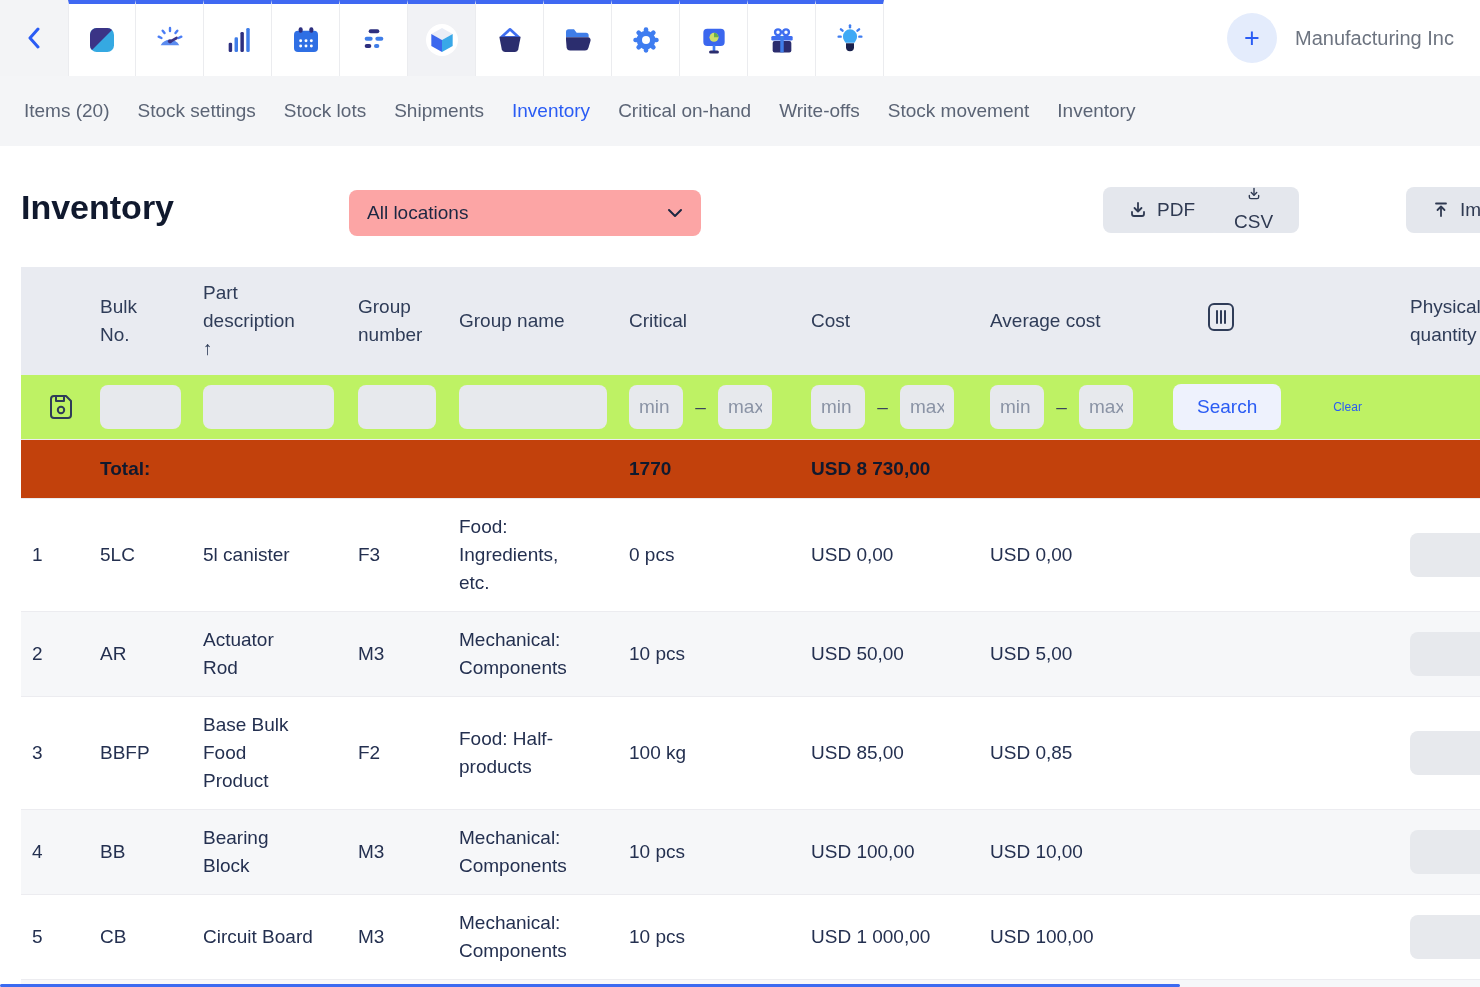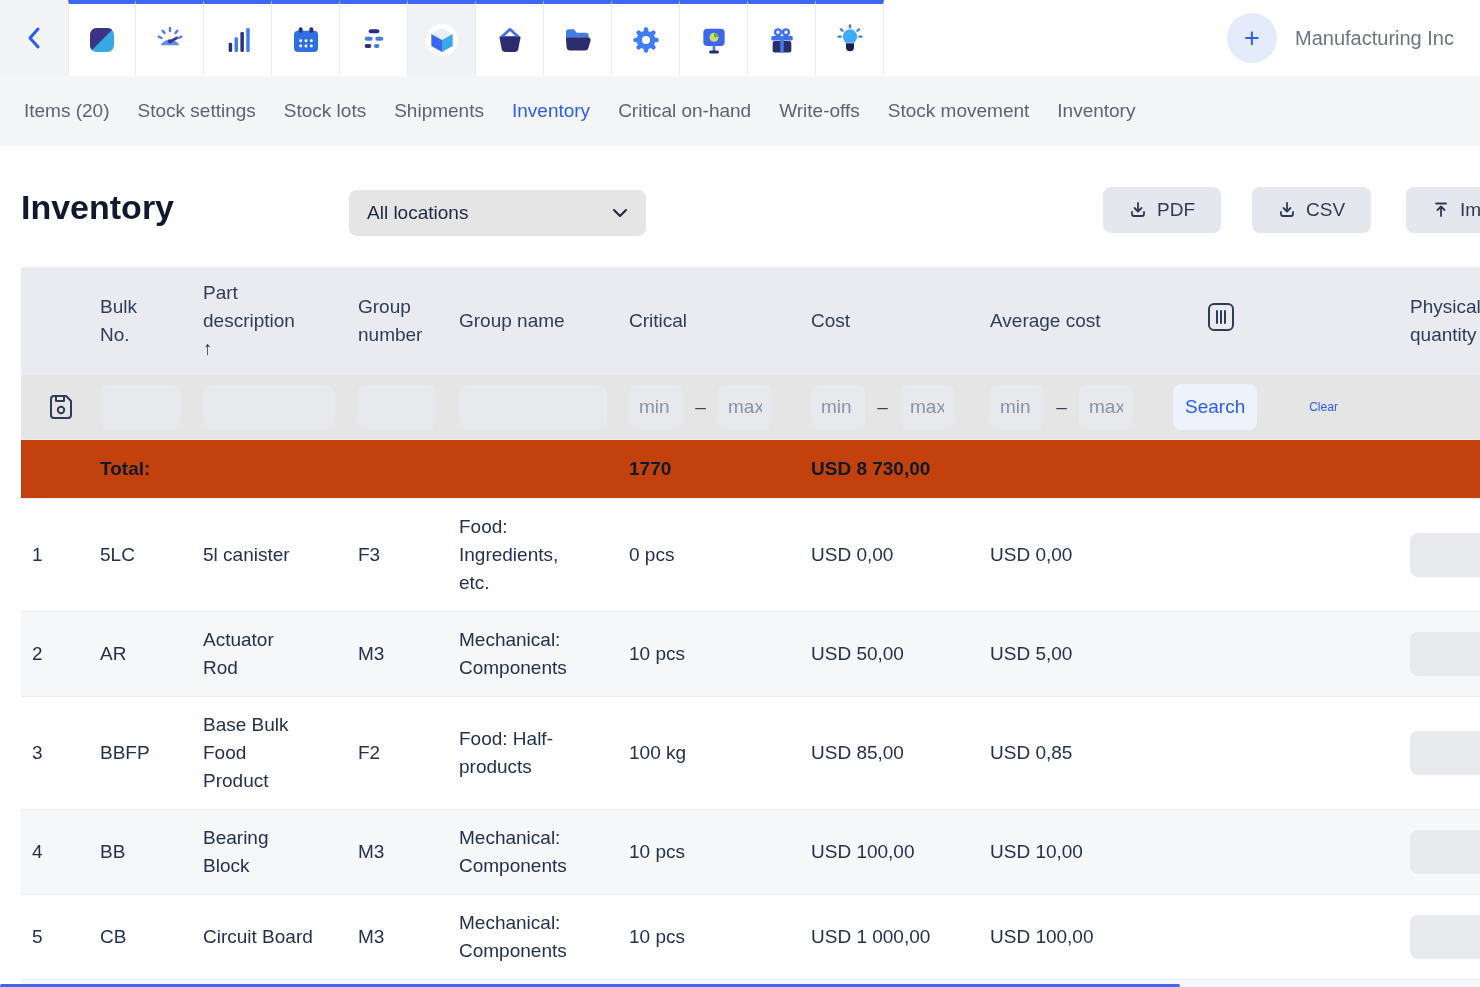--- a/index.html
+++ b/index.html
@@ -22,59 +22,59 @@
   .company { margin-left:18px; font-size:20px; color:#6d7480; white-space:nowrap; width:185px; overflow:hidden; }
 
   
   .subnav { height:70px; background:#f4f5f7; display:flex; align-items:center; padding-left:24px; gap:28px; }
   .subnav a { font-size:19px; color:#5b6475; text-decoration:none; cursor:pointer; white-space:nowrap; }
   .subnav a.active { color:#2a5cf4; }
 
   
   .toolbar { position:relative; height:121px; background:#fff; }
   .page-title { position:absolute; left:21px; top:42px; font-size:34px; font-weight:600; color:#10192e; }
-  .loc-select { position:absolute; left:349px; top:44px; width:297px; height:46px; background:#e5e5e5;
+  .loc-select { position:absolute; left:349px; top:44px; width:352px; height:46px; background:#fca5a5;
     border-radius:8px; display:flex; align-items:center; padding:0 18px; cursor:pointer; }
   .loc-select span { font-size:19px; color:#1c2742; flex:1; }
   .btn { position:absolute; top:41px; height:46px; background:#e4e7ed; border:none; border-radius:8px;
     font-family:inherit; font-size:19px; color:#2f3a52; display:flex; align-items:center; gap:10px;
     padding:0 26px; cursor:pointer; white-space:nowrap; }
   .btn svg { stroke:#2f3a52; }
-  .btn-pdf { left:1103px; } .btn-csv { left:1252px; } .btn-import { left:1406px; }
+  .btn-pdf { left:1103px; } .btn-csv { left:1208px;flex-direction:column; } .btn-import { left:1406px; }
 
   
   .tablewrap { margin-left:21px; width:1680px; }
   table { border-collapse:collapse; table-layout:fixed; width:1659px; font-size:19px; }
   col.c-idx{width:79px} col.c-pn{width:103px} col.c-desc{width:155px} col.c-gn{width:101px}
   col.c-gname{width:170px} col.c-qty{width:182px} col.c-cost{width:179px} col.c-avg{width:180px}
   col.c-ico{width:230px} col.c-phys{width:280px}
   thead th { background:#e9ebf1; height:108px; text-align:left; vertical-align:middle;
     font-weight:400; color:#2f3c58; line-height:28px; padding:0; }
   th .hwrap { display:block; }
   .w-pn{max-width:48px} .w-desc{max-width:104px} .w-gnum{max-width:66px} .w-phys{max-width:92px}
   .sort-arrow{ color:#2f3c58; font-size:19px; }
   .idx-pad { padding-left:11px; }
   td { vertical-align:middle; line-height:28px; padding:14px 14px 14px 0; color:#243050; }
-  tr.filter-row td { background:#e5e5e5; padding:9px 0; border-bottom:1px solid #ececf0; }
+  tr.filter-row td { background:#bef264; padding:9px 0; border-bottom:1px solid #ececf0; }
   tr.total-row td { background:#c2410c; font-weight:700; color:#10192e; border-bottom:1px solid #ececf0; padding:15px 0; }
   tbody tr.data-row:nth-child(odd) td { background:#fff; }
   tbody tr.data-row:nth-child(even) td { background:#f6f7f9; }
   tr.data-row td { border-bottom:1px solid #ececf0; }
   .cell-desc { max-width:110px; } .cell-gname { max-width:118px; }
 
   .f-input { background:#e7e9ed; border:none; border-radius:8px; height:44px; font-family:inherit;
     font-size:19px; color:#243050; padding:0 10px; }
   .f-input::placeholder { color:#8a93a5; }
   .in-pn{width:81px} .in-desc{width:131px} .in-gnum{width:78px} .in-gname{width:148px}
   .in-min,.in-max{width:54px; text-align:left;}
   .mm { display:flex; align-items:center; gap:0; }
   .mm .dash { width:35px; text-align:center; color:#3a455c; }
   .save-slot { display:flex; align-items:center; justify-content:center; width:79px; cursor:pointer; }
   .search-btn { background:#eef2fd; color:#2a5cf4; border:none; border-radius:8px; height:46px;
-    padding:0 12px; font-family:inherit; font-size:19px; cursor:pointer; margin-left:3px; }
+    padding:0 24px; font-family:inherit; font-size:19px; cursor:pointer; margin-left:3px; }
   .clear-link { color:#2a5cf4; font-size:12px; margin-left:52px; cursor:pointer; text-decoration:none; }
   .cols-btn { display:inline-flex; margin-left:36px; cursor:pointer; background:none; border:none; }
   .phys-input { background:#e7e9ed; border:none; border-radius:8px; height:44px; width:200px; margin-left:10px; }
 
   .hscrollbar { position:fixed; left:0; bottom:0; height:3px; width:1180px; background:#3b6af0; border-radius:2px; }
 </style>
 </head>
 <body>
 
 <header class="topbar">

